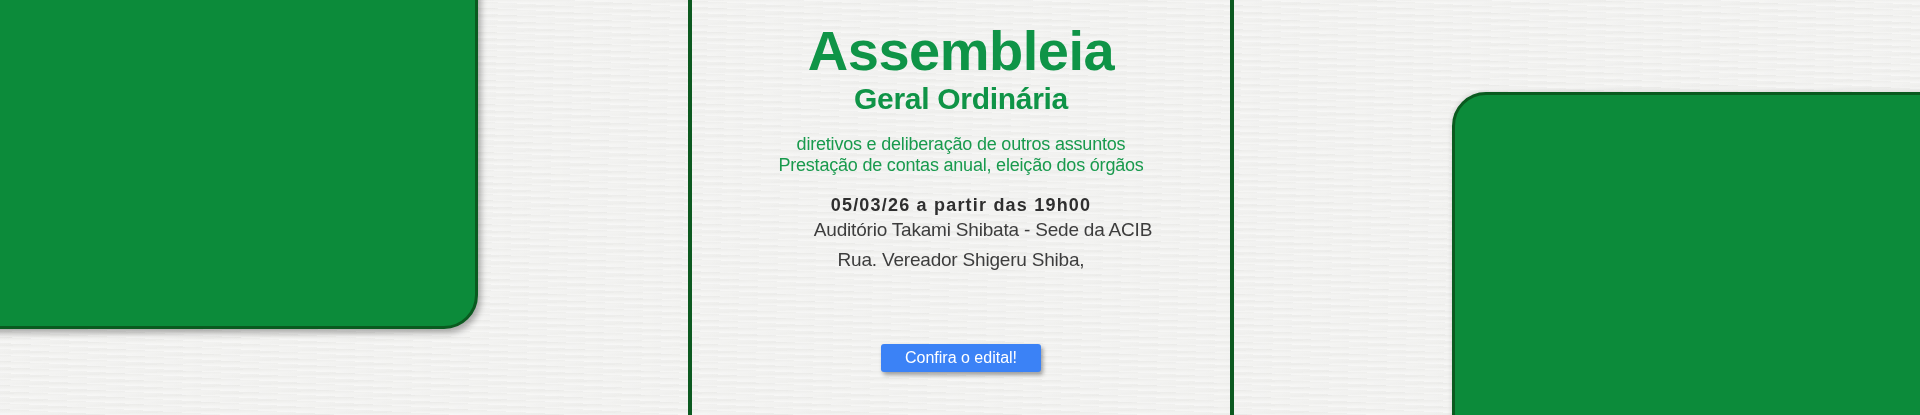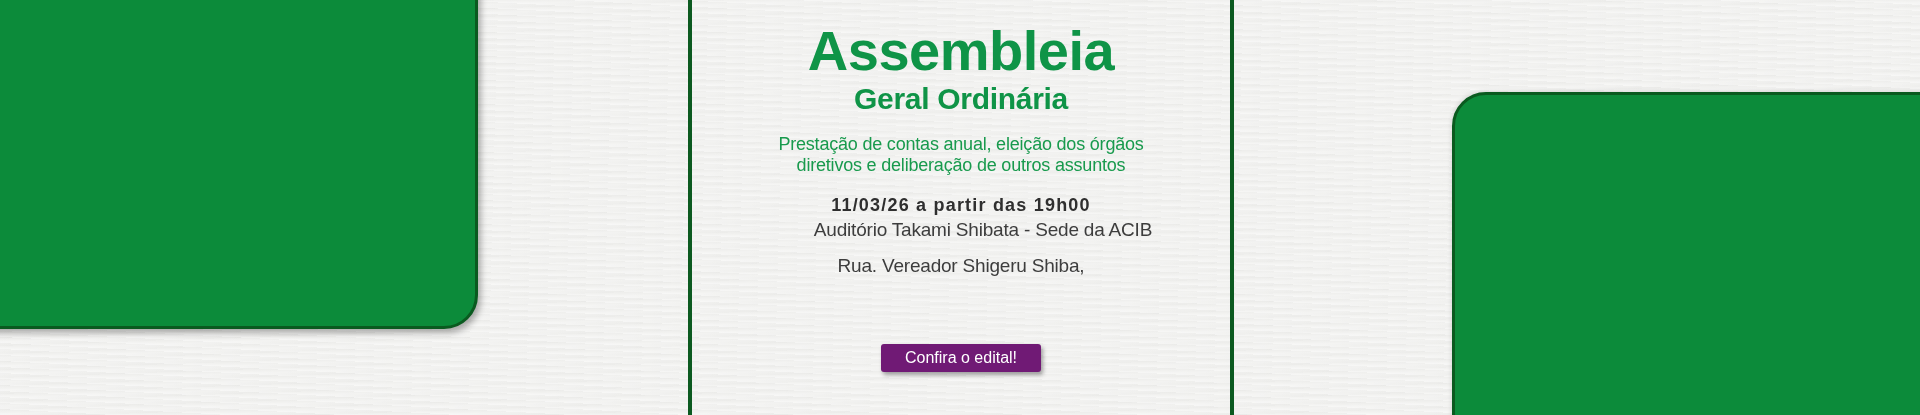--- a/index.html
+++ b/index.html
@@ -66,32 +66,32 @@
     top:194px;
     font-size:18px;line-height:22px;font-weight:bold;
     color:#2f2f2f;letter-spacing:1.2px;
   }
   .venue{
     top:218px;
     font-size:19px;line-height:24px;
     color:#3d3d3d;letter-spacing:-0.2px;margin-left:44px;
   }
   .address{
-    top:255px;
+    top:249px;
     font-size:19px;line-height:22px;
     color:#3d3d3d;letter-spacing:-0.2px;
   }
   .cta-wrap{
     top:344px;
   }
   .cta-button{
     display:inline-block;
     min-width:160px;height:28px;line-height:28px;
     padding:0 14px;box-sizing:border-box;
-    background:#701a75;color:#ffffff;
+    background:#3b82f6;color:#ffffff;
     font-size:16px;font-family:inherit;
     border:none;border-radius:3px;
     box-shadow:2px 3px 4px rgba(0,0,0,0.35);
     cursor:pointer;
   }
 </style>
 </head>
 <body>
 
 <div class="paper-bg"></div>
@@ -102,25 +102,25 @@
 <div class="divider left"></div>
 <div class="divider right"></div>
 
 <div class="center-col">
 
   <div class="title-line1">Assembleia</div>
 
   <div class="title-line2">Geral Ordinária</div>
 
   <div class="subtitle">
+    <div>diretivos e deliberação de outros assuntos</div>
     <div>Prestação de contas anual, eleição dos órgãos</div>
-    <div>diretivos e deliberação de outros assuntos</div>
   </div>
 
-  <div class="datetime">11/03/26 a partir das 19h00</div>
+  <div class="datetime">05/03/26 a partir das 19h00</div>
 
   <div class="venue">Auditório Takami Shibata - Sede da ACIB</div>
 
   <div class="address">
     <div>Rua. Vereador Shigeru Shiba,</div>
   </div>
 
   <div class="cta-wrap">
     <button class="cta-button">Confira o edital!</button>
   </div>

